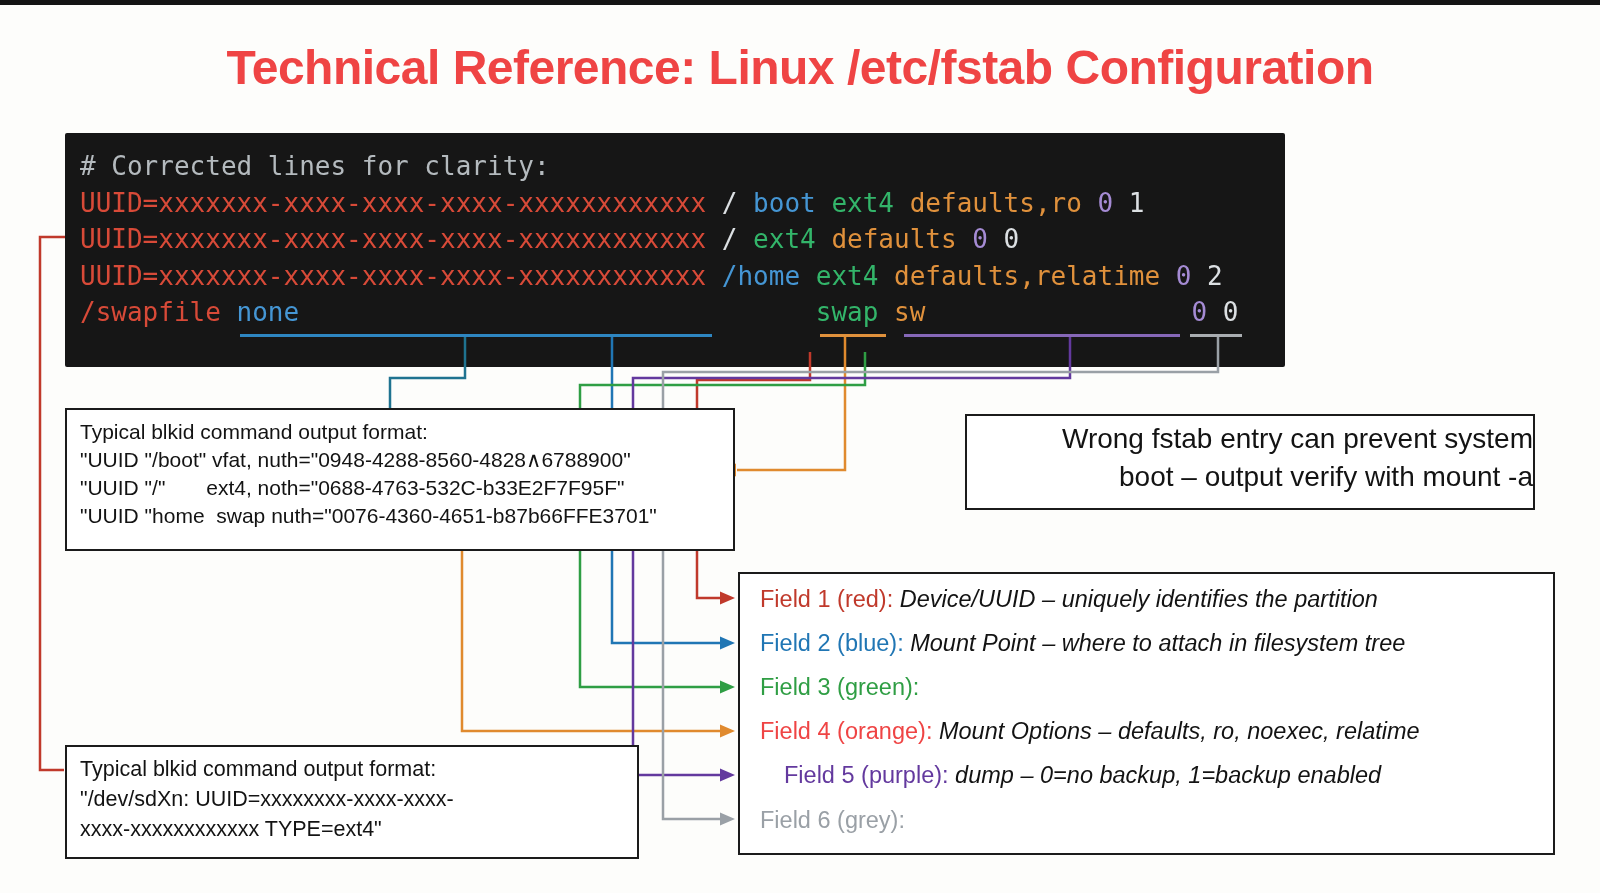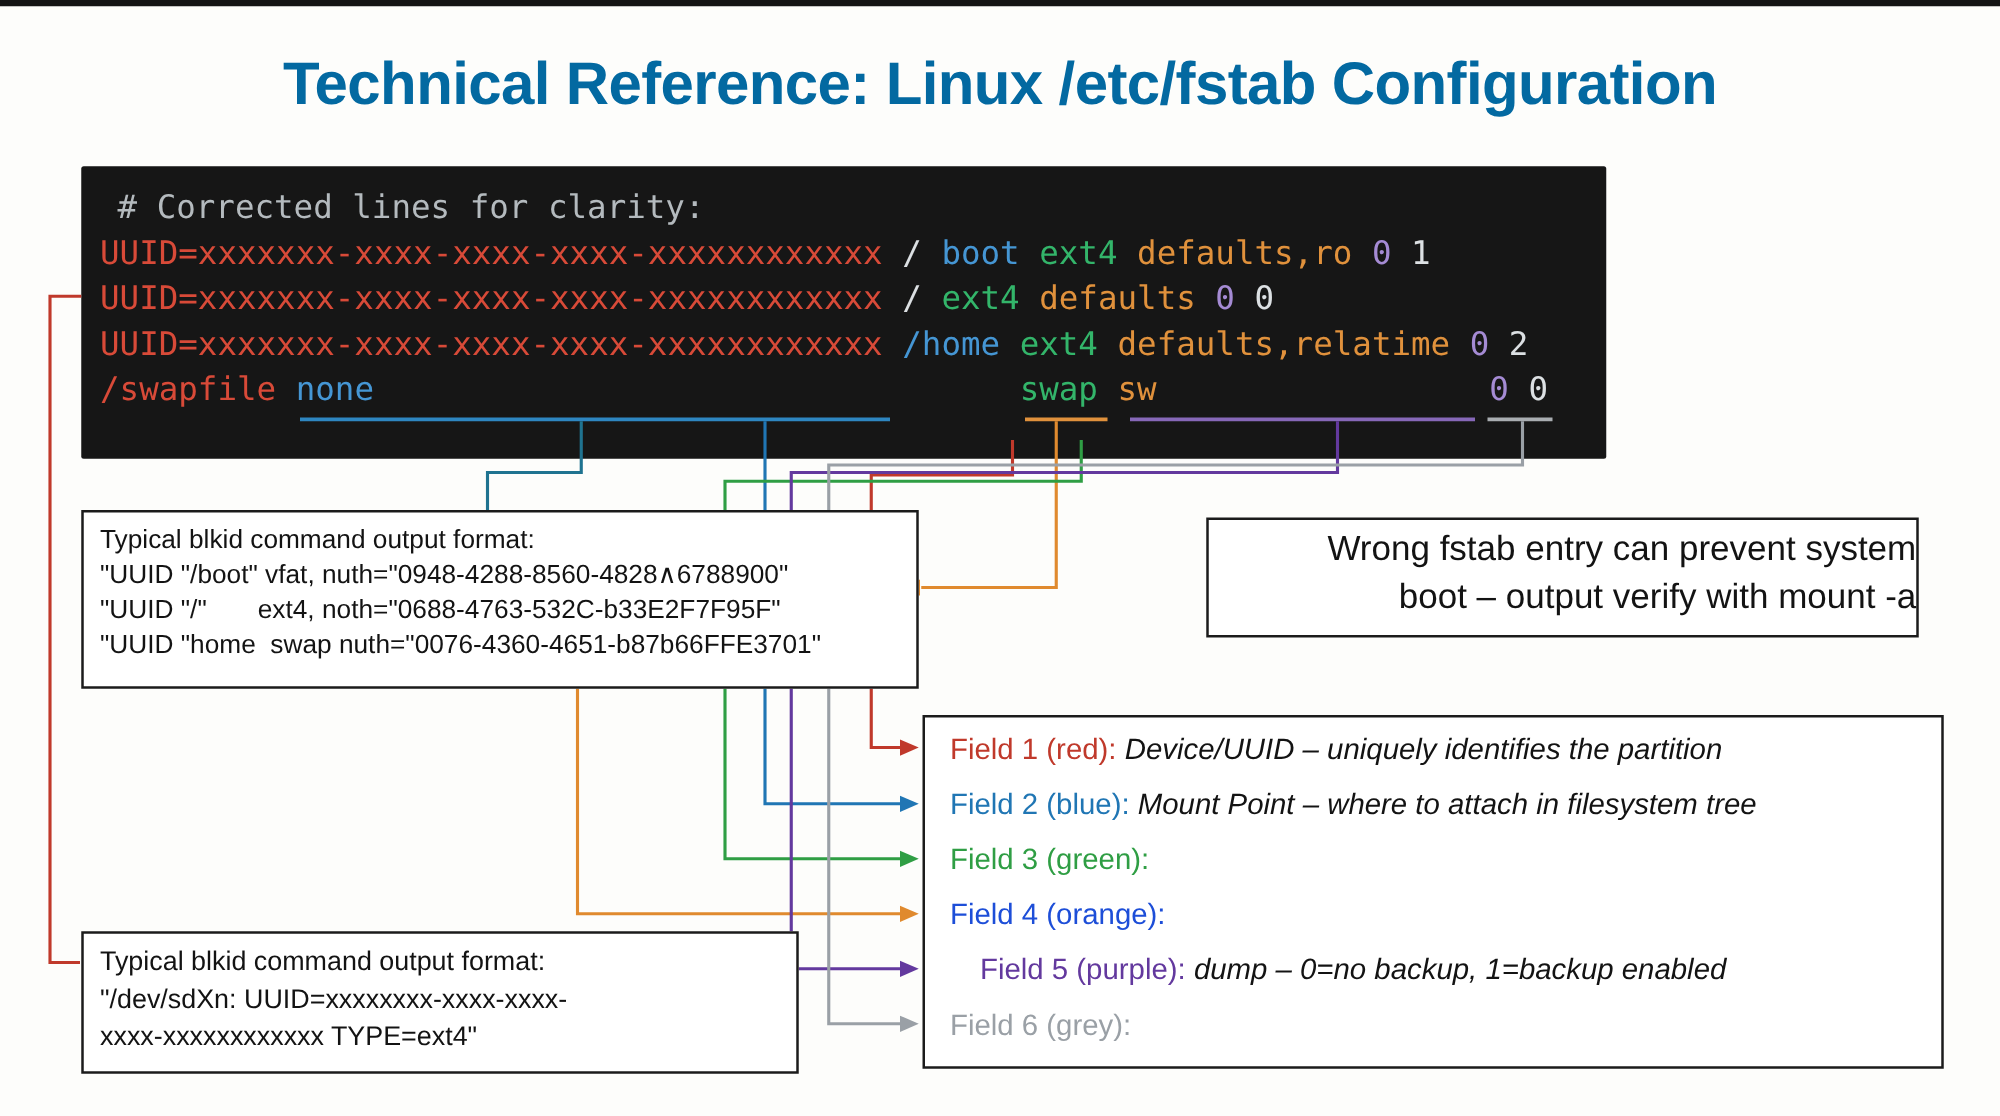--- a/index.html
+++ b/index.html
@@ -1,18 +1,18 @@
 <!DOCTYPE html>
 <html><head>
 <meta charset="utf-8">
 <style>
   html,body{margin:0;padding:0;}
   body{width:1600px;height:893px;position:relative;background:#fdfdfb;font-family:"Liberation Sans",sans-serif;overflow:hidden;color:#131313;}
   .topbar{position:absolute;left:0;top:0;width:100%;height:5px;background:#141414;}
-  .title{position:absolute;top:40px;left:0;width:100%;text-align:center;font-size:48px;font-weight:700;color:#0369a1;margin:0;letter-spacing:-0.5px;}
+  .title{position:absolute;top:40px;left:0;width:100%;text-align:center;font-size:48px;font-weight:700;color:#ef4444;margin:0;letter-spacing:-0.5px;}
   .terminal{position:absolute;left:65px;top:133px;width:1205px;height:219px;background:#161616;z-index:2;padding:15px 0 0 15px;border-radius:2px;}
   .term-line{font-family:"DejaVu Sans Mono",monospace;font-size:26px;line-height:36.6px;white-space:pre;}
   .underline{position:absolute;height:3px;z-index:3;}
   #u-blue{left:240px;top:334px;width:472px;}
   #u-orange{left:820px;top:334px;width:66px;}
   #u-purple{left:904px;top:334px;width:276px;}
   #u-grey{left:1190px;top:334px;width:52px;}
   svg.connectors{position:absolute;left:0;top:0;z-index:3;pointer-events:none;}
   .box{position:absolute;background:#ffffff;border:2px solid #1b1b1b;z-index:4;}
   .blkid-box{left:65px;top:408px;width:653px;height:131px;padding:8px 0 0 13px;font-size:21px;line-height:28px;}
@@ -26,21 +26,21 @@
 </style>
 </head>
 <body>
 
 <div class="topbar"></div>
 
 <h1 class="title">Technical Reference: Linux /etc/fstab Configuration</h1>
 
 <div class="terminal" style="background: rgb(22, 22, 22);">
   <div>
-      <div class="term-line"><span style="color: rgb(180, 186, 190); margin-left: 14px;"># Corrected lines for clarity:</span></div>
+      <div class="term-line"><span style="color: rgb(180, 186, 190);"># Corrected lines for clarity:</span></div>
       <div class="term-line"><span style="color: rgb(216, 74, 56);">UUID=xxxxxxx-xxxx-xxxx-xxxx-xxxxxxxxxxxx</span><span style="color: rgb(220, 224, 227);"> / </span><span style="color: rgb(69, 150, 212);">boot</span><span style="color: rgb(220, 224, 227);"> </span><span style="color: rgb(51, 181, 106);">ext4</span><span style="color: rgb(220, 224, 227);"> </span><span style="color: rgb(224, 145, 60);">defaults,ro</span><span style="color: rgb(220, 224, 227);"> </span><span style="color: rgb(165, 139, 212);">0</span><span style="color: rgb(220, 224, 227);"> 1</span></div>
       <div class="term-line"><span style="color: rgb(216, 74, 56);">UUID=xxxxxxx-xxxx-xxxx-xxxx-xxxxxxxxxxxx</span><span style="color: rgb(220, 224, 227);"> / </span><span style="color: rgb(51, 181, 106);">ext4</span><span style="color: rgb(220, 224, 227);"> </span><span style="color: rgb(224, 145, 60);">defaults</span><span style="color: rgb(220, 224, 227);"> </span><span style="color: rgb(165, 139, 212);">0</span><span style="color: rgb(220, 224, 227);"> 0</span></div>
       <div class="term-line"><span style="color: rgb(216, 74, 56);">UUID=xxxxxxx-xxxx-xxxx-xxxx-xxxxxxxxxxxx</span><span style="color: rgb(220, 224, 227);"> </span><span style="color: rgb(69, 150, 212);">/home</span><span style="color: rgb(220, 224, 227);"> </span><span style="color: rgb(51, 181, 106);">ext4</span><span style="color: rgb(220, 224, 227);"> </span><span style="color: rgb(224, 145, 60);">defaults,relatime</span><span style="color: rgb(220, 224, 227);"> </span><span style="color: rgb(165, 139, 212);">0</span><span style="color: rgb(220, 224, 227);"> 2</span></div>
       <div class="term-line"><span style="color: rgb(216, 74, 56);">/swapfile</span><span style="color: rgb(220, 224, 227);"> </span><span style="color: rgb(69, 150, 212);">none</span><span style="color: rgb(220, 224, 227);">                                 </span><span style="color: rgb(51, 181, 106);">swap</span><span style="color: rgb(220, 224, 227);"> </span><span style="color: rgb(224, 145, 60);">sw</span><span style="color: rgb(220, 224, 227);">                 </span><span style="color: rgb(165, 139, 212);">0</span><span style="color: rgb(220, 224, 227);"> 0</span></div>
     </div>
 </div>
 
 <div class="underline" id="u-blue" style="background: rgb(46, 134, 193);"></div>
 <div class="underline" id="u-orange" style="background: rgb(224, 145, 60);"></div>
 <div class="underline" id="u-purple" style="background: rgb(134, 104, 184);"></div>
@@ -88,17 +88,17 @@
   <div>Typical blkid command output format:</div>
   <div>"/dev/sdXn: UUID=xxxxxxxx-xxxx-xxxx-</div>
   <div>xxxx-xxxxxxxxxxxx TYPE=ext4"</div>
 </div>
 
 <div class="box legend-box">
   <div>
       <div class="legend-row"><span style="color: rgb(192, 57, 43);">Field 1 (red):</span><span class="desc"> Device/UUID – uniquely identifies the partition</span></div>
       <div class="legend-row"><span style="color: rgb(32, 118, 180);">Field 2 (blue):</span><span class="desc"> Mount Point – where to attach in filesystem tree</span></div>
       <div class="legend-row"><span style="color: rgb(47, 158, 68);">Field 3 (green):</span></div>
-      <div class="legend-row"><span style="color: #1d4ed8;">Field 4 (orange):</span></div>
+      <div class="legend-row"><span style="color: #ef4444;">Field 4 (orange):</span><span class="desc"> Mount Options – defaults, ro, noexec, relatime</span></div>
       <div class="legend-row"><span style="color: rgb(99, 57, 158); margin-left: 24px;">Field 5 (purple):</span><span class="desc"> dump – 0=no backup, 1=backup enabled</span></div>
       <div class="legend-row"><span style="color: rgb(154, 160, 166);">Field 6 (grey):</span></div>
     </div>
 </div>
 
 </body></html>

